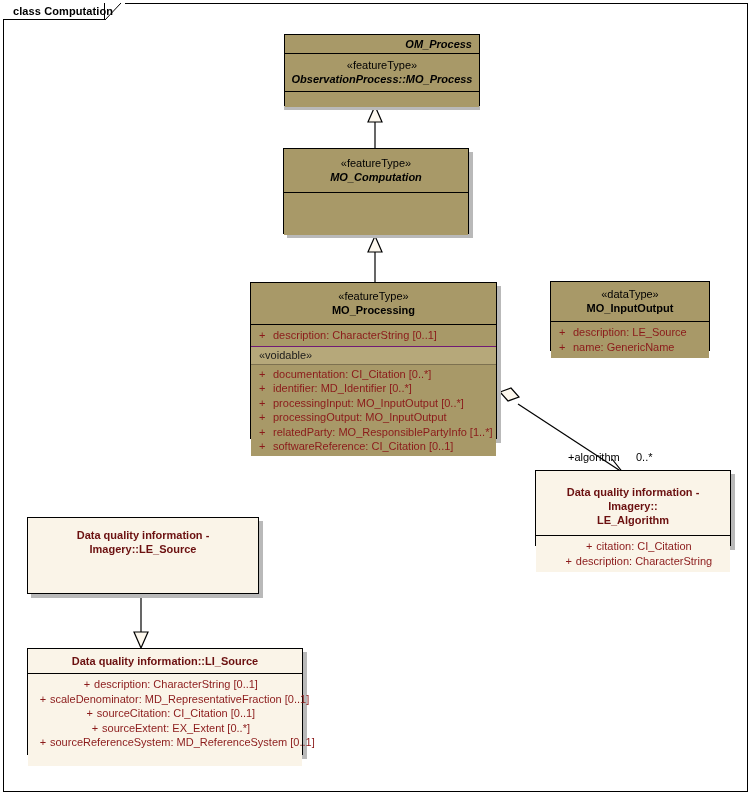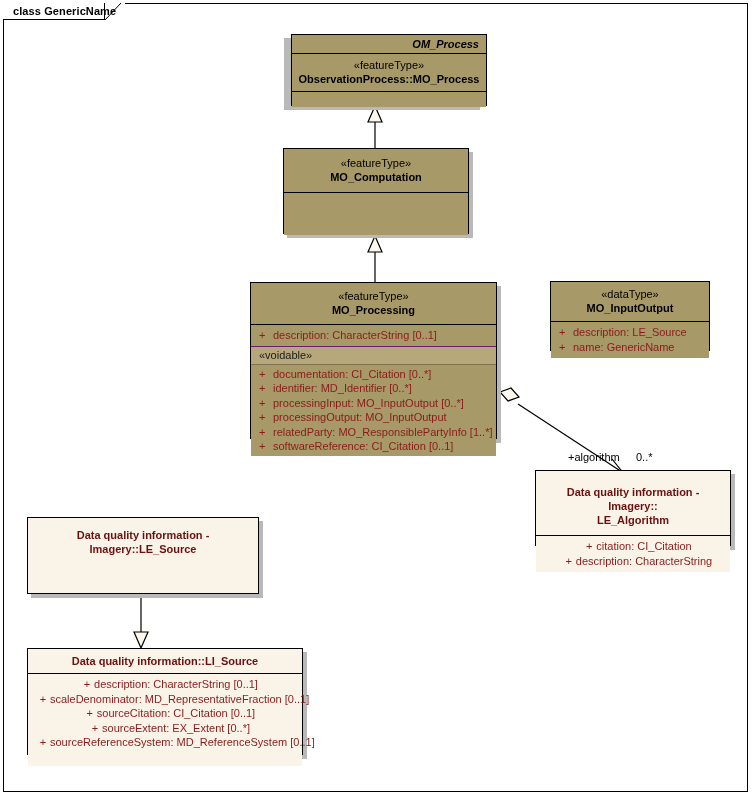--- a/index.html
+++ b/index.html
@@ -109,21 +109,21 @@
     font-size: 11px;
     color: #000000;
     display: block;
   }
   .cname {
     font-size: 11px;
     font-weight: bold;
     color: #000000;
     display: block;
   }
-  .cname.ital { }
+  .cname.ital { font-style: italic; }
   .cname.dark-red { color: #6b1010; }
 
   .attrs {
     padding: 3px 0 4px 0;
   }
   .attrs.tan-body { background: #a89968; }
   .attrs.cream-body { background: #faf4e8; text-align: center; }
   .attrs.empty { min-height: 10px; }
 
   .attr {
@@ -201,21 +201,21 @@
 <div id="canvas">
 
   <div class="frame-border"></div>
 
   <div class="frame-tab" style="width:122px;">
     <div class="frame-tab-inner" style="width:102px;"></div>
     <svg class="frame-tab-corner" width="122" height="18" viewBox="0 0 122 18">
       <path d="M102,0 L118,0 L102,17 Z" fill="#ffffff" stroke="none"></path>
       <path d="M102,17 L118,0" stroke="#000000" stroke-width="1"></path>
     </svg>
-    <span class="frame-tab-label">class GenericName</span>
+    <span class="frame-tab-label">class Computation</span>
   </div>
 
   <svg class="conn-svg">
 
     <g>
       <line class="edge" x1="375" y1="148" x2="375" y2="122"></line>
       <polygon class="arrow-hollow" points="375,106 368,122 382,122"></polygon>
     </g>
 
     <g>
@@ -229,21 +229,21 @@
     </g>
 
     <g>
       <line class="edge" x1="518" y1="404" x2="622" y2="472"></line>
       <polygon class="diamond-hollow" points="500,392 511,388 519,397 508,401"></polygon>
       <path class="open-arrow" d="M612,459 L624,474 L606,471"></path>
     </g>
   </svg>
 
   <div class="cbox-shadow" style="left:284px; top:38px; width:196px; height:72px;"></div>
-  <div class="cbox tan" style="left:291px; top:34px; width:196px; height:72px;">
+  <div class="cbox tan" style="left:284px; top:34px; width:196px; height:72px;">
     <div class="sect topname">OM_Process</div>
     <div class="sect hdr">
       <span class="stereo">«featureType»</span>
       <span class="cname ital">ObservationProcess::MO_Process</span>
     </div>
     <div class="sect attrs tan-body empty" style="height:16px;"></div>
   </div>
 
   <div class="cbox-shadow" style="left:287px; top:152px; width:186px; height:86px;"></div>
   <div class="cbox tan" style="left:283px; top:148px; width:186px; height:86px;">

